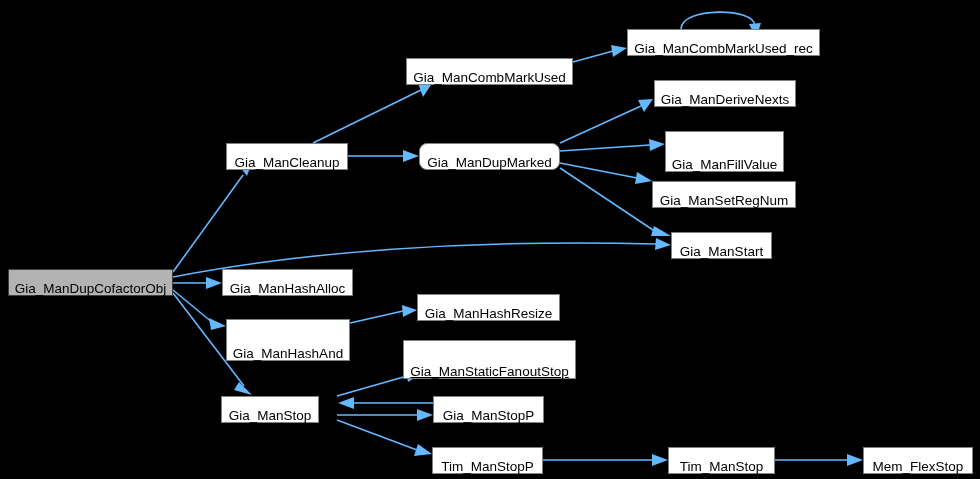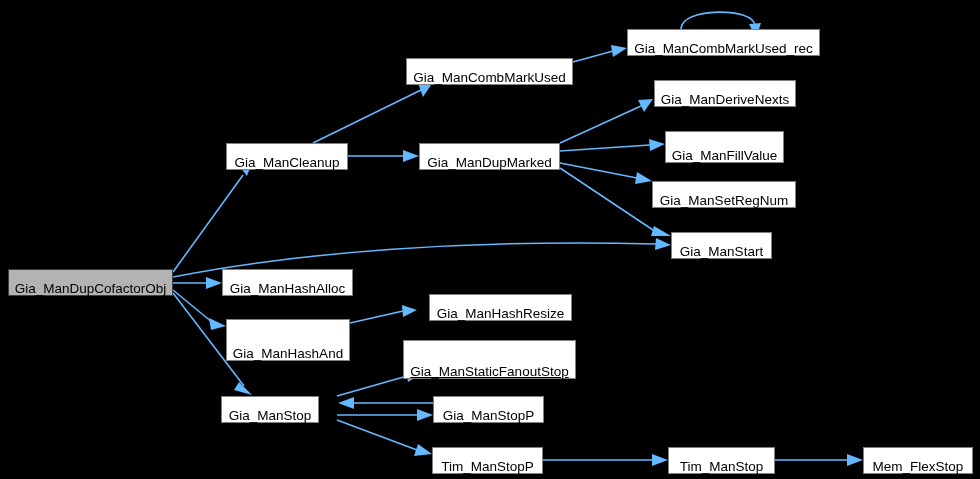--- a/index.html
+++ b/index.html
@@ -133,42 +133,42 @@
     </div>
   <div class="node" style="left:226px;top:319px;width:124px;height:42px;">
       <span>Gia_ManHashAnd</span>
     </div>
   <div class="node" style="left:221px;top:396px;width:98px;height:27px;">
       <span>Gia_ManStop</span>
     </div>
   <div class="node" style="left:406px;top:58px;width:167px;height:27px;">
       <span>Gia_ManCombMarkUsed</span>
     </div>
-  <div class="node" style="left:419px;top:143px;width:141px;height:27px;">
+  <div class="node" style="left:419px;top:143px;width:141px;height:27px;border-radius:8px;">
       <span>Gia_ManDupMarked</span>
     </div>
-  <div class="node" style="left:417px;top:294px;width:143px;height:27px;margin-left:12px;">
+  <div class="node" style="left:417px;top:294px;width:143px;height:27px;">
       <span>Gia_ManHashResize</span>
     </div>
   <div class="node" style="left:403px;top:340px;width:173px;height:39px;text-decoration:underline;">
       <span>Gia_ManStaticFanoutStop</span>
     </div>
   <div class="node" style="left:433px;top:396px;width:111px;height:27px;">
       <span>Gia_ManStopP</span>
     </div>
   <div class="node" style="left:432px;top:447px;width:111px;height:27px;">
       <span>Tim_ManStopP</span>
     </div>
   <div class="node" style="left:627px;top:29px;width:193px;height:27px;">
       <span>Gia_ManCombMarkUsed_rec</span>
     </div>
   <div class="node" style="left:654px;top:80px;width:142px;height:27px;">
       <span>Gia_ManDeriveNexts</span>
     </div>
-  <div class="node" style="left:665px;top:131px;width:119px;height:32px;">
+  <div class="node" style="left:665px;top:131px;width:119px;height:41px;">
       <span>Gia_ManFillValue</span>
     </div>
   <div class="node" style="left:652px;top:181px;width:144px;height:27px;">
       <span>Gia_ManSetRegNum</span>
     </div>
   <div class="node" style="left:671px;top:232px;width:101px;height:27px;">
       <span>Gia_ManStart</span>
     </div>
   <div class="node" style="left:668px;top:447px;width:107px;height:27px;">
       <span>Tim_ManStop</span>

